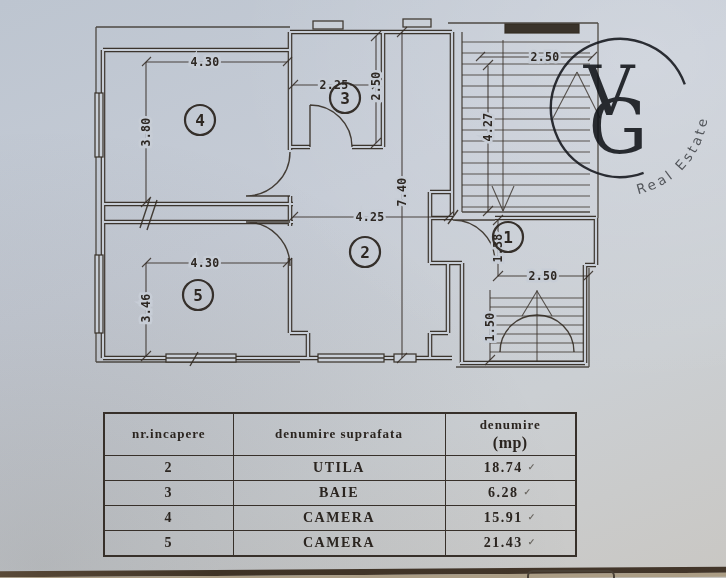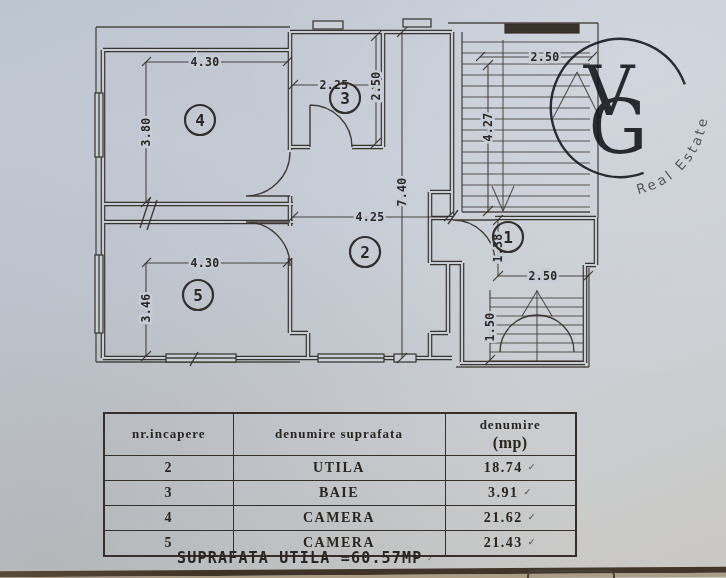--- a/index.html
+++ b/index.html
@@ -193,36 +193,33 @@
       <th><span>denumire</span><span class="mp">(mp)</span></th>
     </tr>
     <tr>
       <td>2</td>
       <td>UTILA</td>
       <td><span>18.74</span><span class="tick">✓</span></td>
     </tr>
     <tr>
       <td>3</td>
       <td>BAIE</td>
-      <td><span>3.91</span><span class="tick">✓</span></td>
+      <td><span>6.28</span><span class="tick">✓</span></td>
     </tr>
     <tr>
       <td>4</td>
       <td>CAMERA</td>
-      <td><span>21.62</span><span class="tick">✓</span></td>
+      <td><span>15.91</span><span class="tick">✓</span></td>
     </tr>
     <tr>
       <td>5</td>
       <td>CAMERA</td>
       <td><span>21.43</span><span class="tick">✓</span></td>
     </tr>
   </tbody>
     </table>
 
-  <div class="total-line">
-    <span>SUPRAFATA UTILA =60.57MP</span><span class="tick">✓</span>
-  </div>
 
   <div class="edge-dark"></div>
   <div class="edge-tan"></div>
   <div class="stamp-box"></div>
 
 </div>
 
 </body></html>

